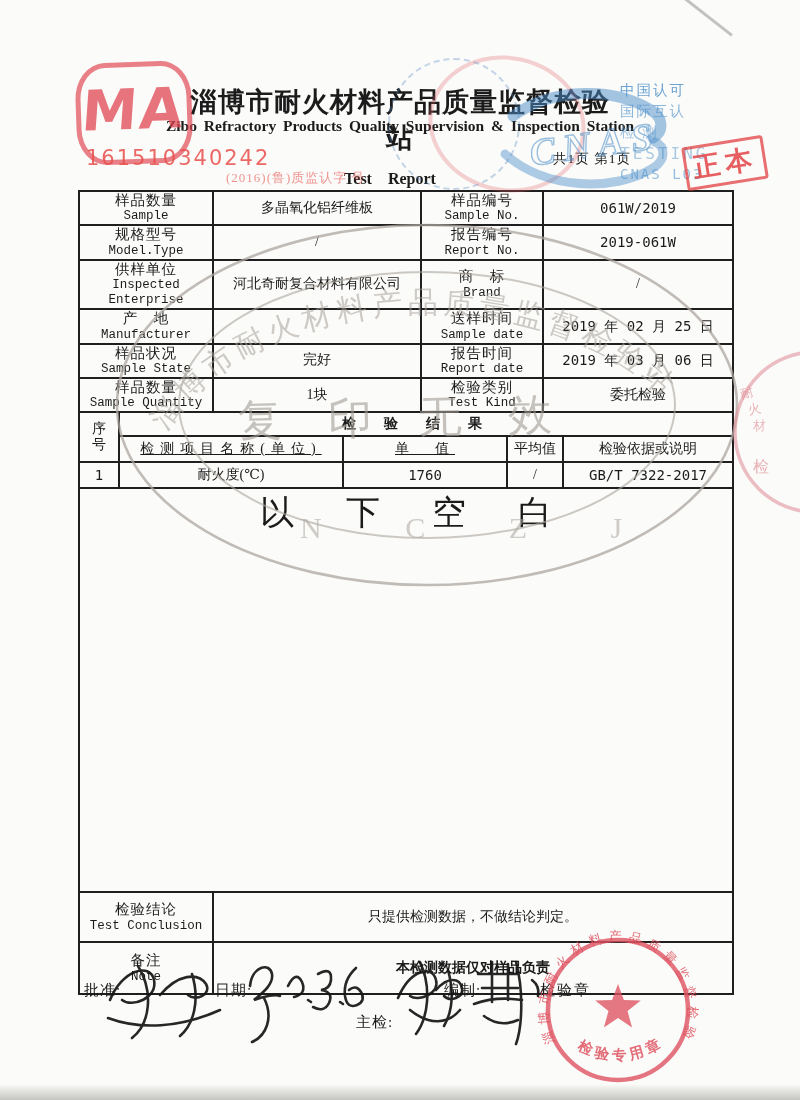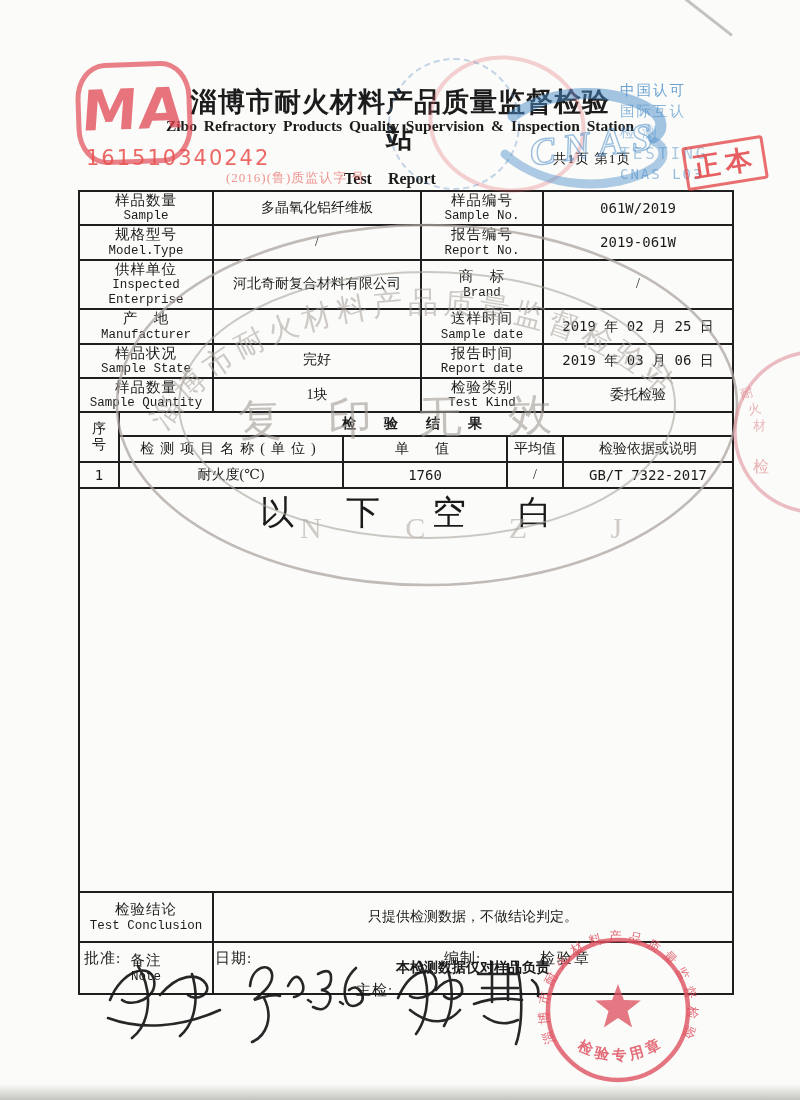--- a/index.html
+++ b/index.html
@@ -41,31 +41,31 @@
   
   .tables{left:78px;top:190px;width:658px;}
   table.doc{border-collapse:collapse;table-layout:fixed;width:654px;background:transparent;}
   table.doc + table.doc{margin-top:-2px;}
   table.doc td{border:2px solid #1f1f1f;text-align:center;vertical-align:middle;padding:0;
           font-size:14px;line-height:1.2;overflow:hidden;}
   .lab-cn{font-size:14.5px;letter-spacing:1px;}
   .lab-en{font-size:12.5px;font-family:"Liberation Mono","DejaVu Sans Mono",monospace;letter-spacing:0;}
   .val{font-size:15px;} .valm{font-family:"DejaVu Sans Mono","Liberation Mono",monospace;font-size:14px;}
   .res-title{font-size:16px;font-weight:bold;letter-spacing:28px;padding-left:28px;}
-  .res-sub{font-size:14px;letter-spacing:6px;padding-left:6px;}
+  .res-sub{font-size:14px;letter-spacing:6px;padding-left:6px;text-decoration:underline;}
   .blank-cell{vertical-align:top !important;}
   .blank-below{margin-top:4px;font-size:34px;letter-spacing:52px;padding-left:52px;text-align:center;}
 
   
   .wm{left:0;top:0;pointer-events:none;}
   .wm-invalid{left:238px;top:388px;font-size:44px;letter-spacing:46px;color:#a29c95;opacity:.6;
           transform:rotate(-1.2deg);pointer-events:none;white-space:nowrap;}
 
   
-  .flab{top:949px;font-size:15px;letter-spacing:1px;}
+  .flab{top:981px;font-size:15px;letter-spacing:1px;}
   .artifact{left:684px;top:-4px;width:62px;height:3px;background:#8a8a88;opacity:.5;
           transform:rotate(38deg);transform-origin:left top;}
 </style>
 </head>
 <body>
 
 <div class="page">
 
   <div class="abs ctr station-cn">淄博市耐火材料产品质量监督检验站</div>
   <div class="abs ctr station-en">Zibo Refractory Products Quality Supervision &amp; Inspection Station</div>

